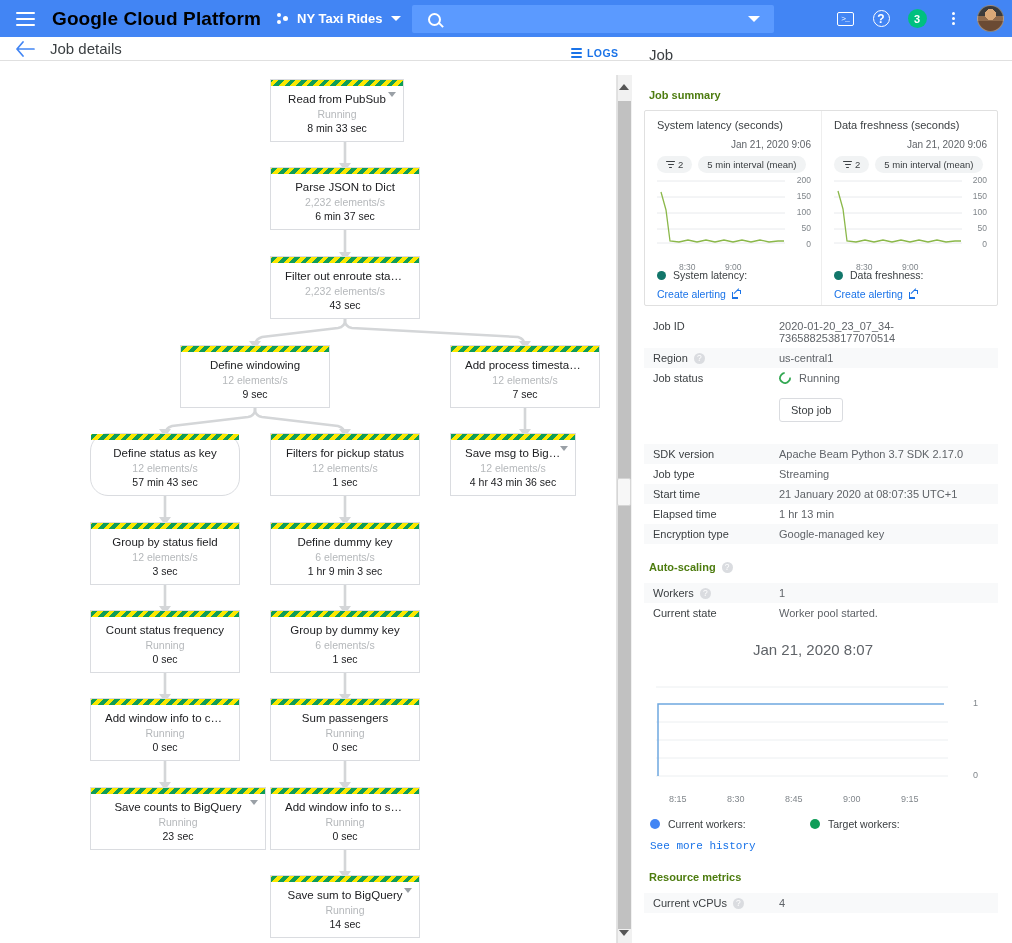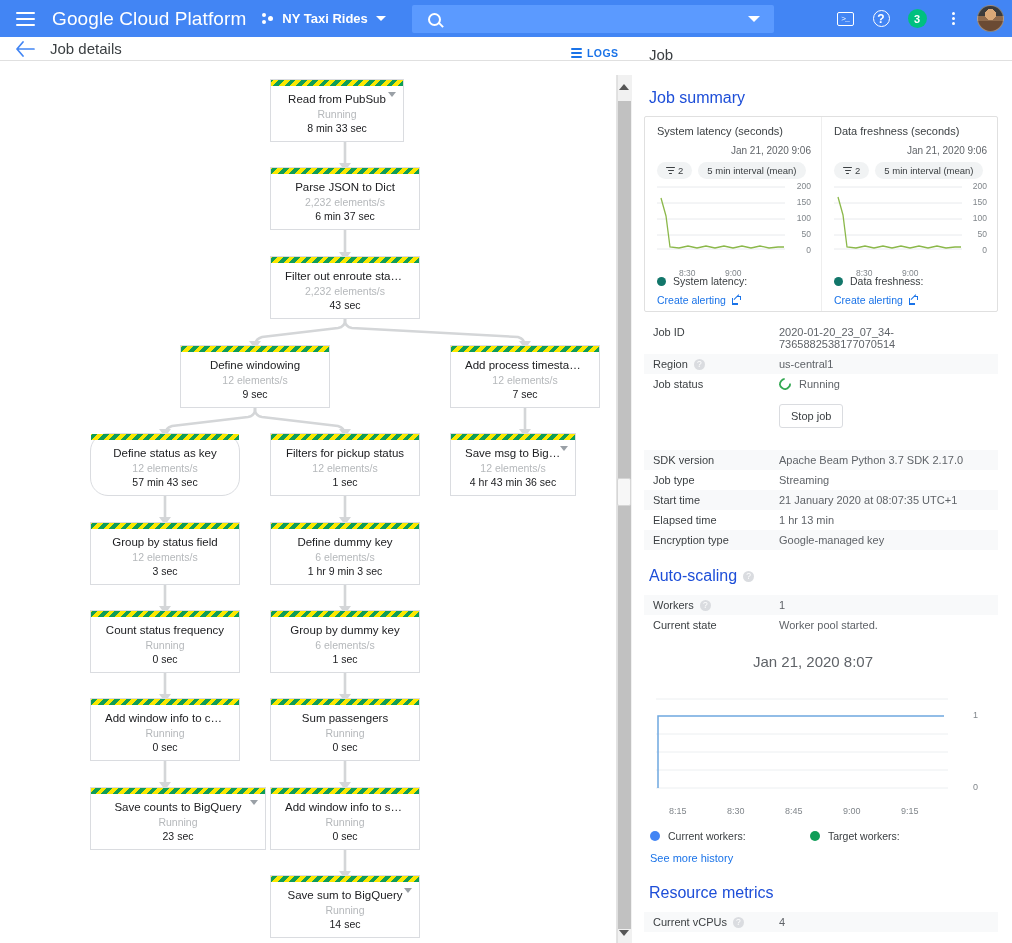--- a/index.html
+++ b/index.html
@@ -18,22 +18,22 @@
     background: #4285f4;
     display: flex; align-items: center;
   }
   #hamburger {
     width: 38px; height: 37px; margin-left: 6px;
     display: flex; flex-direction: column; justify-content: center; align-items: center;
     cursor: pointer;
   }
   #hamburger span { display:block; width: 19px; height: 2px; background: #fff; margin: 2px 0; border-radius:1px; }
   #brand {
-    color: #ffffff; font-size: 19px; letter-spacing: .1px; margin-left: 8px;
-    font-family: "Liberation Sans", sans-serif; font-weight: 400;
+    color: #000000; font-size: 19px; letter-spacing: .1px; margin-left: 8px;
+    font-family: "Liberation Sans", sans-serif; font-weight: 700;
   }
   #project-selector {
     display: flex; align-items: center; margin-left: 16px; cursor: pointer; color: #fff;
   }
   #project-selector .proj-icon { width: 14px; height: 14px; position: relative; margin-right: 6px; }
   #project-selector .proj-icon i {
     position:absolute; background:#fff; border-radius: 50%;
   }
   #project-selector .proj-icon i.a { width:4px;height:4px; left:0; top:1px; }
   #project-selector .proj-icon i.b { width:4px;height:4px; left:0; top:8px; }
@@ -152,21 +152,21 @@
     border-left: 4px solid transparent; border-right: 4px solid transparent;
     border-top: 5px solid #9aa0a6; cursor: pointer;
   }
   #edges { position:absolute; left:0; top:0; width: 616px; height: 868px; pointer-events:none; }
 
   
   #detail-pane {
     position: absolute; left: 632px; top: 75px; width: 380px; height: 868px;
     background: #fff; overflow: hidden; padding: 0 12px 0 10px;
   }
-  .sec-title { font-size: 16px; color: #1d4ed8; margin: 14px 0 9px 7px; font-weight: 400; }
+  .sec-title { font-size: 11px; color: #4d7c0f; margin: 14px 0 9px 7px; font-weight: 700; }
   .sec-title-row { display:flex; align-items:center; margin: 17px 0 6px 7px; }
   .sec-title-row .sec-title { margin: 0; }
   .qmark {
     width: 11px; height: 11px; border-radius:50%; background:#dadce0; color:#fff;
     font-size: 8.5px; line-height: 11px; text-align:center; margin-left: 6px;
     display:inline-block; font-family: "Liberation Sans", sans-serif; cursor:pointer;
   }
 
   
   #summary-card {
@@ -223,21 +223,21 @@
 
   
   #as-date { font-size: 15px; color: #5f6368; text-align: center; margin: 18px 16px 0 0; }
   #as-chart { position: relative; height: 110px; margin: 22px 0 0 8px; }
   #as-chart .yl { position:absolute; right: 46px; font-size: 9px; color:#80868b; }
   #as-chart .xl { position:absolute; bottom: -14px; font-size: 9px; color:#80868b; }
   #as-legend { display:flex; margin-top: 28px; margin-left: 8px; }
   #as-legend .li { display:flex; align-items:center; width: 160px; }
   #as-legend .dot { width:10px;height:10px;border-radius:50%;margin-right:8px;}
   #as-legend .lt { font-size: 10.5px; color:#3c4043; }
-  #see-more { font-size: 11px; color:#1a73e8; margin: 10px 0 0 8px; cursor:pointer; display:inline-block;}
+  #see-more { font-size: 11px; color:#1a73e8; margin: 10px 0 0 8px; cursor:pointer; display:inline-block;font-family:Liberation Mono, monospace;}
 </style>
 </head>
 <body>
 
 <div id="topbar">
   <div id="hamburger">
     <span></span>
       <span></span>
       <span></span>
   </div>

